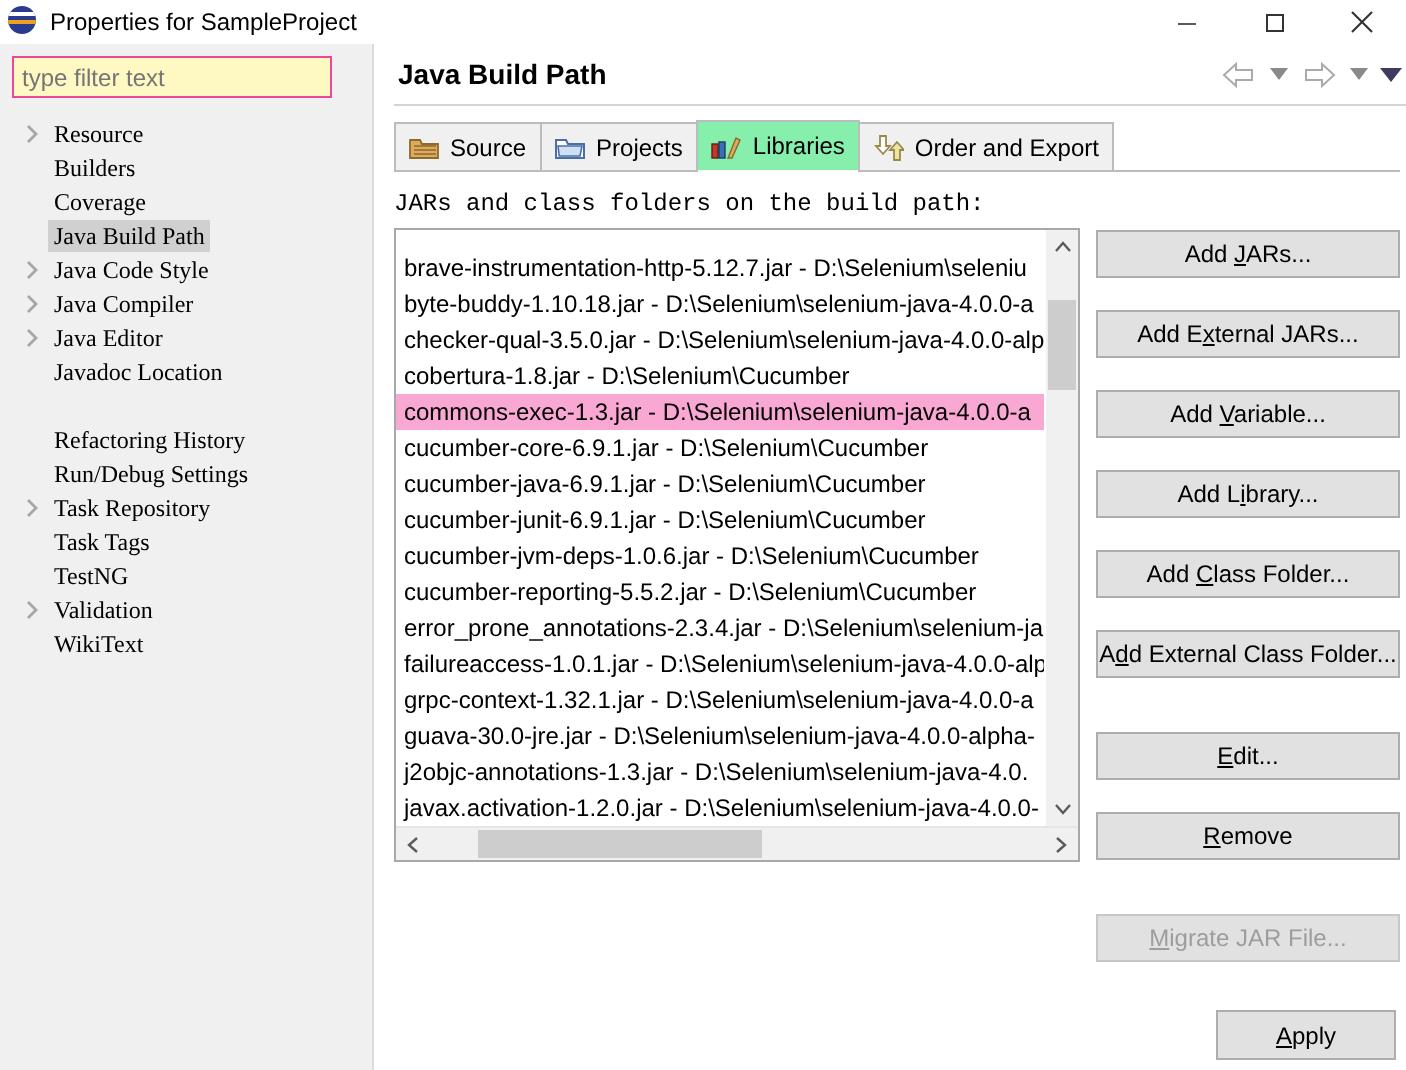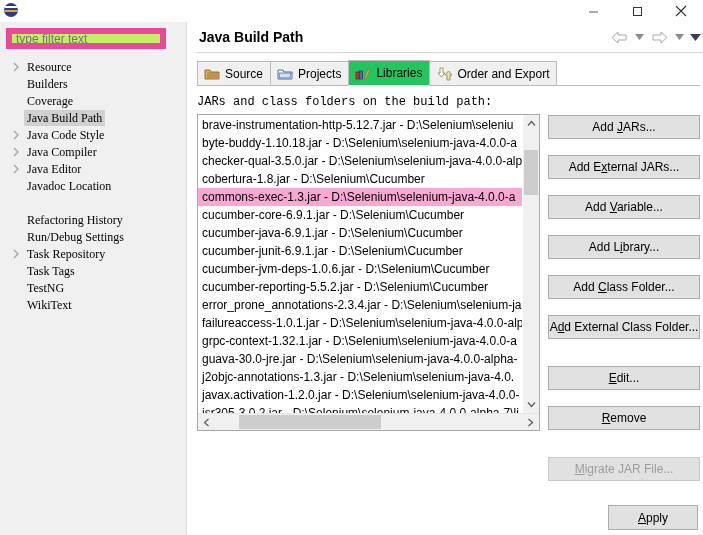--- a/index.html
+++ b/index.html
@@ -88,22 +88,22 @@
   #leftpane {
     width: 186px;
     flex: 0 0 186px;
     background: #f0f0f0;
     padding: 6px 0 0 6px;
     position: relative;
   }
   #filter-input {
     width: 160px;
     height: 21px;
-    border: 6px solid #ec4899;
-    background: #bef264;
+    border: 1px solid #ec4899;
+    background: #fef9c3;
     font-family: "Liberation Sans", sans-serif;
     font-size: 12px;
     color: #808080;
     padding: 4px 4px;
     outline: none;
   }
   #tree {
     margin-top: 9px;
     width: 178px;
   }
@@ -198,21 +198,21 @@
     gap: 5px;
     font-size: 12px;
     background: #f0f0f0;
     border: 1px solid #bcbcbc;
     border-bottom: none;
     margin-right: -1px;
     position: relative;
     white-space: nowrap;
   }
   .tab.active {
-    background: #22c55e;
+    background: #86efac;
     height: 25px;
     z-index: 2;
   }
   .tab.active::after {
     content: "";
     position: absolute;
     left: 0; right: 0; bottom: -1px;
     height: 1px; background: #ffffff;
   }
   .tab .tabicon {
@@ -248,20 +248,21 @@
   }
   #list-body {
     flex: 1 1 auto;
     display: flex;
     overflow: hidden;
   }
   #list-rows {
     flex: 1 1 auto;
     overflow: hidden;
     padding-top: 1px;
+    margin-top: 9px;
   }
   .jar-row {
     height: 18px;
     line-height: 18px;
     font-size: 12px;
     white-space: nowrap;
     overflow: hidden;
     padding-left: 4px;
   }
   .jar-row.selected {
@@ -421,20 +422,21 @@
 </style>
 </head>
 <body>
 
 <div id="window">
 
   <div id="titlebar">
     <span class="app-icon">
       <span class="eclipse-glyph"></span>
     </span>
+    <span id="title-text">Properties for SampleProject</span>
     <div id="winbtns">
       <div class="winbtn">
         <svg width="11" height="11" viewBox="0 0 11 11">
             <line x1="1" y1="6" x2="10" y2="6" stroke="#5a5a5a" stroke-width="1"></line>
           </svg>
       </div>
       <div class="winbtn">
         <svg width="11" height="11" viewBox="0 0 11 11">
             <rect x="1.5" y="1.5" width="8" height="8" fill="none" stroke="#333" stroke-width="1"></rect>
           </svg>
@@ -520,20 +522,28 @@
             </span>
             <span class="tlabel">Task Repository</span>
           </div>
           <div class="tree-item">
             <span class="twisty"></span>
             <span class="tlabel">Task Tags</span>
           </div>
           <div class="tree-item">
             <span class="twisty"></span>
             <span class="tlabel">TestNG</span>
+          </div>
+          <div class="tree-item">
+            <span class="twisty">
+              <svg width="8" height="10" viewBox="0 0 8 10">
+                <path d="M2 1 L6 5 L2 9" fill="none" stroke="#a6a6a6" stroke-width="1.4"></path>
+              </svg>
+            </span>
+            <span class="tlabel">Validation</span>
           </div>
           <div class="tree-item">
             <span class="twisty"></span>
             <span class="tlabel">WikiText</span>
           </div>
         </div>
     </div>
 
     <div id="rightpane">
 

